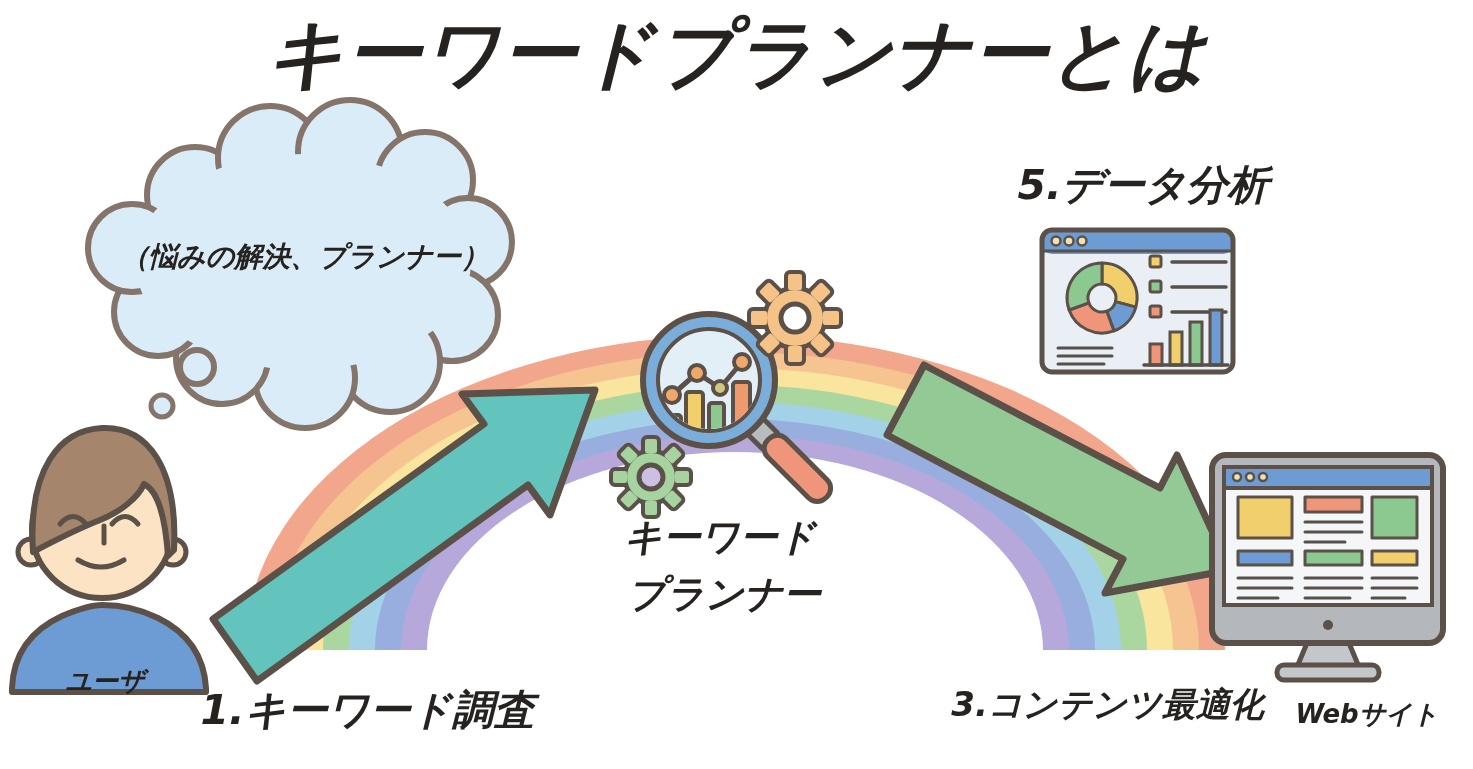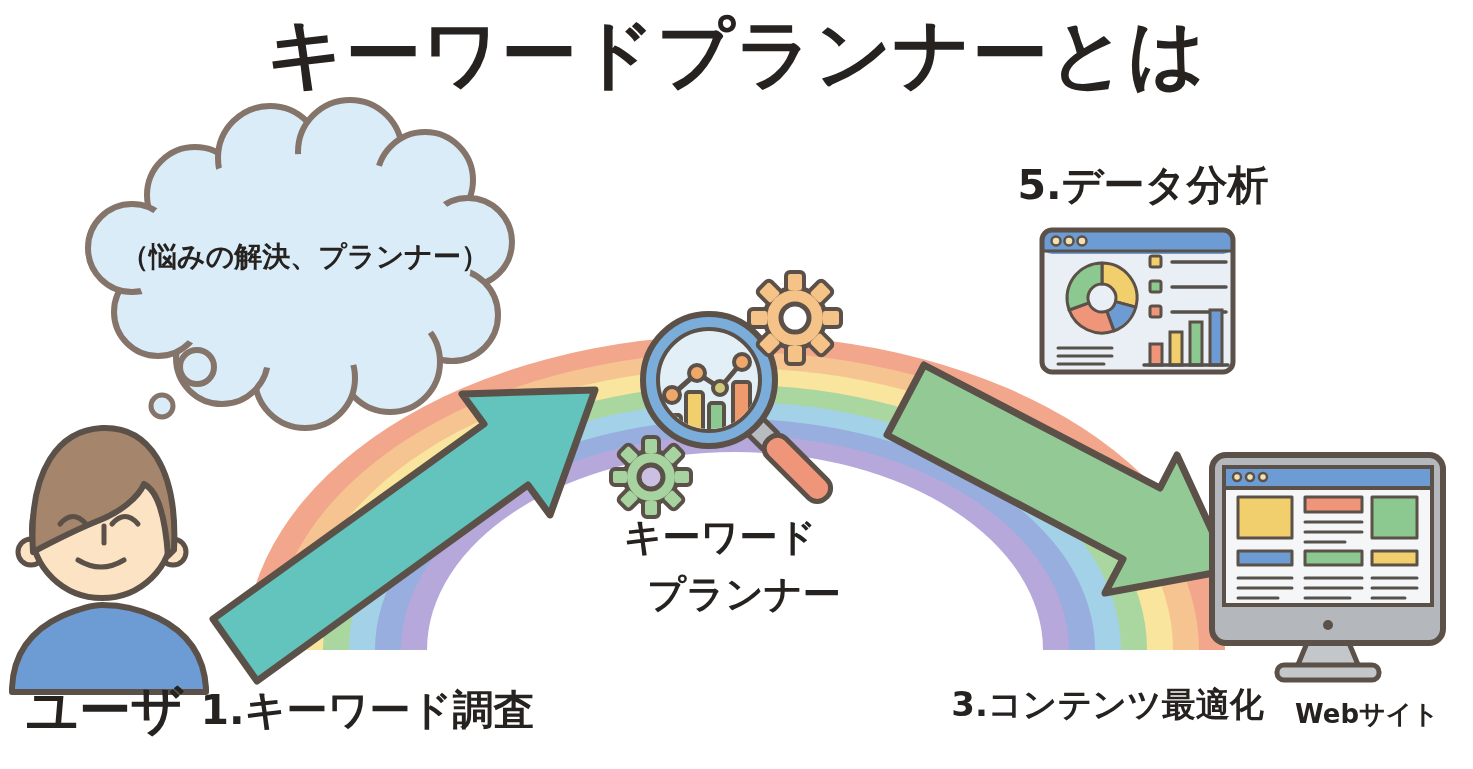--- a/index.html
+++ b/index.html
@@ -1,26 +1,26 @@
 <!DOCTYPE html>
 <html><head>
 <meta charset="utf-8">
 <style>
   html,body{margin:0;padding:0;background:#fff;}
   .canvas{position:relative;width:1473px;height:769px;background:#ffffff;overflow:hidden;
-          font-family:"DejaVu Sans","Liberation Sans",sans-serif;}
+          font-family:"DejaVu Sans","Liberation Sans",sans-serif;font-style:italic;}
   svg.scene{position:absolute;left:0;top:0;width:1473px;height:769px;}
   .lbl{position:absolute;font-weight:bold;color:#262220;text-align:center;line-height:1.15;
        white-space:nowrap;}
   .title{top:10px;left:0;width:1473px;font-size:76px;letter-spacing:1px;}
   .bubble1{top:193px;left:140px;width:330px;font-size:37px;}
   .bubble2{top:241px;left:110px;width:390px;font-size:28px;}
   .tool1{top:516px;left:595px;width:250px;font-size:38px;}
-  .tool2{top:573px;left:619px;width:250px;font-size:38px;}
-  .user{top:681px;left:25px;width:160px;font-size:52px;}
+  .tool2{top:573px;left:599px;width:250px;font-size:38px;}
+  .user{top:667px;left:25px;width:160px;font-size:26px;}
   .step1{top:687px;left:185px;width:365px;font-size:41px;}
   .step2{top:162px;left:1012px;width:262px;font-size:41px;}
   .step3{top:685px;left:925px;width:365px;font-size:34px;}
   .website{top:700px;left:1262px;width:210px;font-size:26px;}
 </style>
 </head>
 <body>
 
 <div class="canvas">
 

